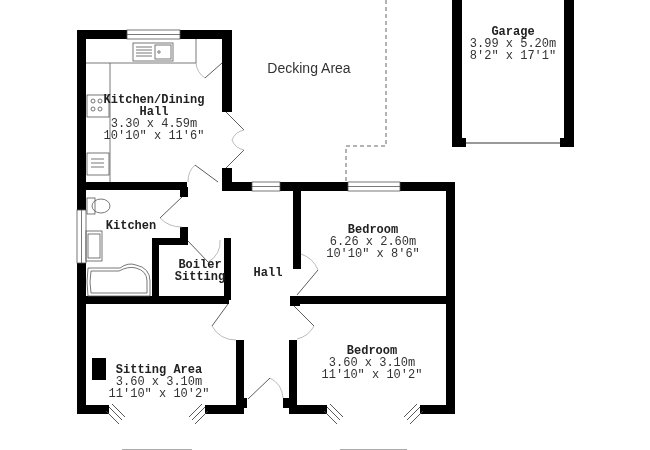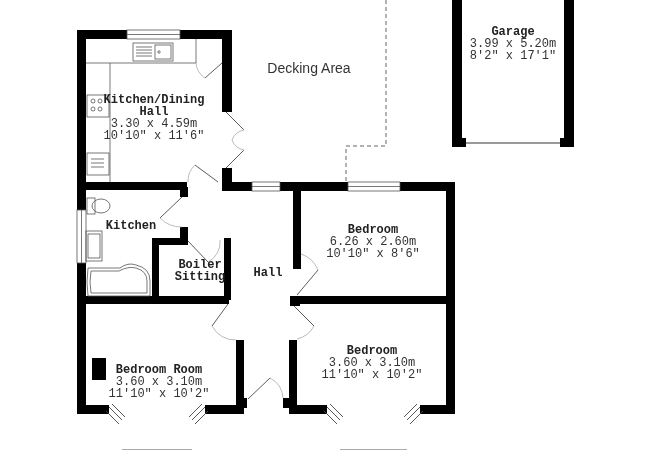--- a/index.html
+++ b/index.html
@@ -184,21 +184,21 @@
   <span class="name">Hall</span>
 </div>
 
 <div class="label" style="left:373px; top:224px;">
   <span class="name">Bedroom</span>
   <span class="dim">6.26 x 2.60m</span>
   <span class="dim">10'10" x 8'6"</span>
 </div>
 
 <div class="label" style="left:159px; top:364px;">
-  <span class="name">Bedroom Room</span>
+  <span class="name">Sitting Area</span>
   <span class="dim">3.60 x 3.10m</span>
   <span class="dim">11'10" x 10'2"</span>
 </div>
 
 <div class="label" style="left:372px; top:345px;">
   <span class="name">Bedroom</span>
   <span class="dim">3.60 x 3.10m</span>
   <span class="dim">11'10" x 10'2"</span>
 </div>
 

